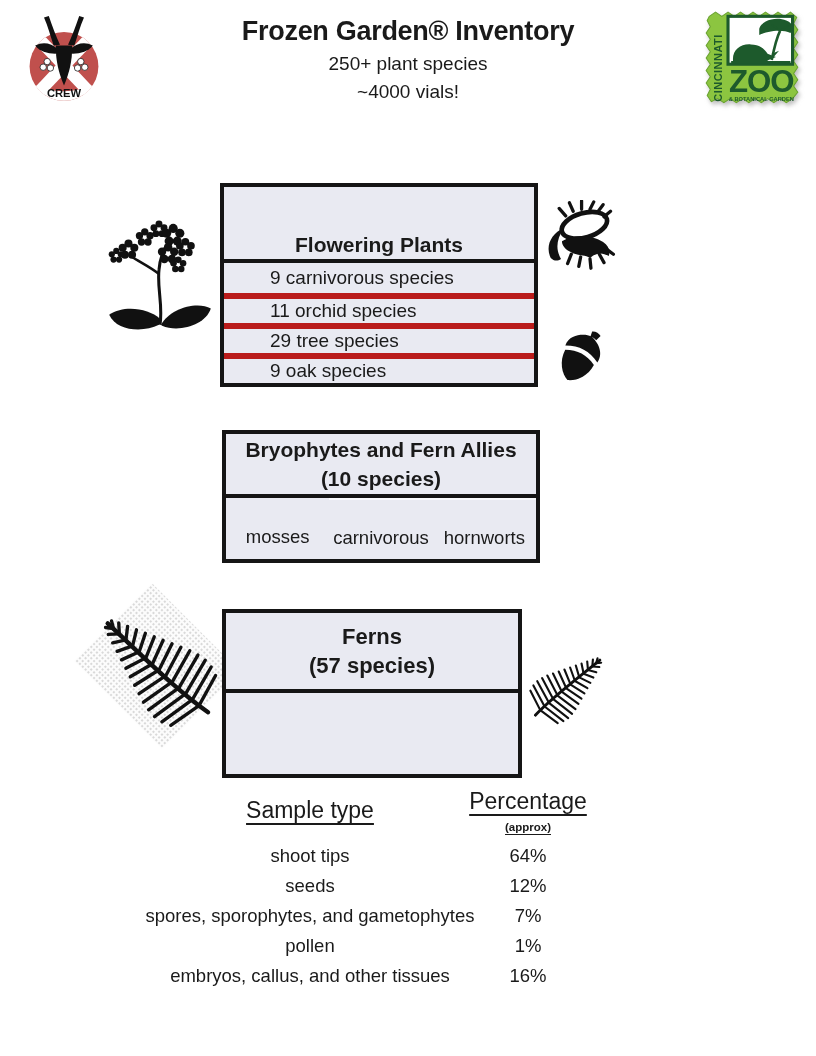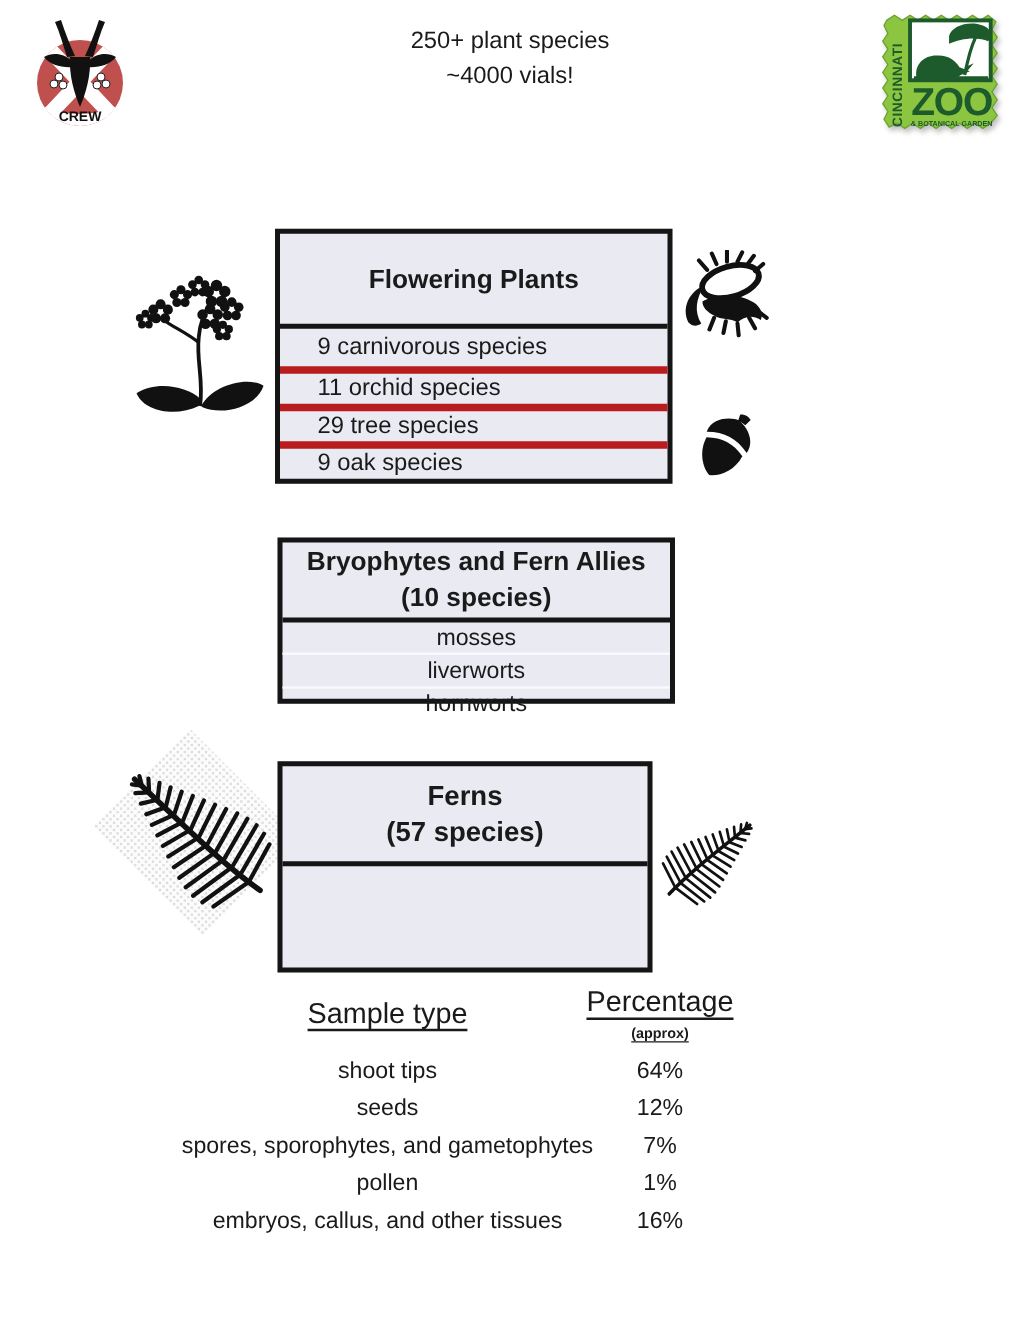--- a/index.html
+++ b/index.html
@@ -14,28 +14,28 @@
   .title{font-size:27px;font-weight:bold;letter-spacing:-0.3px;}
   .subtitle{font-size:19px;margin-top:6px;}
 
   
   .pbox{position:absolute;background:#e9eaf2;border:4px solid #151515;box-sizing:border-box;}
   .box1{left:220px;top:183px;width:318px;height:204px;}
   .box2{left:222px;top:430px;width:318px;height:133px;}
   .box3{left:222px;top:609px;width:300px;height:169px;}
   .pbox-hdr{display:flex;flex-direction:column;justify-content:center;text-align:center;
             font-weight:bold;font-size:21px;line-height:29px;border-bottom:4px solid #151515;}
-  .box1 .pbox-hdr{height:72px;}
+  .box1 .pbox-hdr{height:72px;justify-content:flex-end;}
   .box2 .pbox-hdr{height:60px;}
   .box3 .pbox-hdr{height:76px;font-size:22px;}
   .prow{box-sizing:border-box;display:flex;align-items:center;font-size:19px;}
-  .box1 .prow{height:30px;padding-left:30px;}
+  .box1 .prow{height:30px;padding-left:46px;}
   .box1 .prow.indent{}
   .box1 .prow + .prow{border-top:6px solid #b91c1c;}
-  .box2 .pbox-rows{display:flex;flex-direction:column;height:77px;}
+  .box2 .pbox-rows{display:flex;height:77px;}
   .box2 .prow{flex:1;justify-content:center;font-size:18.5px;}
   .box2 .prow + .prow{border-top:2px solid #f8f9fc;}
   .box3-body{height:83px;}
 
   
   .icon{position:absolute;}
   .orchid{left:104px;top:211px;width:112px;height:124px;}
   .flytrap{left:542px;top:200px;width:96px;height:86px;}
   .acorn{left:546px;top:325px;width:68px;height:63px;}
   .fern-bg{position:absolute;left:102px;top:604px;width:110px;height:124px;
@@ -100,20 +100,21 @@
         <circle cx="24" cy="65" r="4"></circle>
         <circle cx="33" cy="66" r="4"></circle>
       <circle cx="71" cy="58" r="4"></circle>
         <circle cx="76" cy="65" r="4"></circle>
         <circle cx="67" cy="66" r="4"></circle>
     </g>
     <text x="50" y="102" text-anchor="middle" font-size="14" font-weight="bold" fill="#111">CREW</text>
   </svg>
 
   <div class="title-wrap">
+    <div class="title">Frozen Garden® Inventory</div>
     <div class="subtitle">250+ plant species</div>
     <div class="subtitle">~4000 vials!</div>
   </div>
 
   <svg class="zoo-logo" viewBox="0 0 104 98">
     <path fill="#8cc540" stroke="#6aa331" stroke-width="1" d="M10 8 L16 4 L22 8 L28 4 L34 8 L40 4 L46 8 L52 4 L58 8 L64 4 L70 8 L76 4 L82 8 L88 4 L94 9 L91 15 L95 21 L91 27 L95 33 L91 39 L95 45 L91 51 L95 57 L91 63 L95 69 L91 75 L95 81 L90 87 L84 91 L78 87 L72 91 L66 87 L60 91 L54 87 L48 91 L42 87 L36 91 L30 87 L24 91 L18 87 L12 90 L8 84 L11 78 L7 72 L11 66 L7 60 L11 54 L7 48 L11 42 L7 36 L11 30 L7 24 L11 18 L8 12 Z"></path>
     <rect x="28" y="8" width="62" height="46" fill="#fff" stroke="#1d5a2c" stroke-width="3"></rect>
     <path d="M58 20 C60 12 74 8 84 12 C90 14 92 20 88 24 C80 20 66 22 58 26 Z" fill="#1d5a2c"></path>
     <path d="M70 50 C72 40 74 30 78 22" stroke="#1d5a2c" stroke-width="2.5" fill="none"></path>
     <path d="M78 22 L70 16 M78 22 L86 17" stroke="#1d5a2c" stroke-width="1.5" fill="none"></path>
@@ -168,21 +169,21 @@
     </div>
   </div>
 
   <div class="pbox box2">
     <div class="pbox-hdr">
       <div>Bryophytes and Fern Allies</div>
       <div>(10 species)</div>
     </div>
     <div class="pbox-rows">
       <div class="prow">mosses</div>
-      <div class="prow">liverworts</div>
+      <div class="prow">carnivorous</div>
       <div class="prow">hornworts</div>
     </div>
   </div>
 
   <div class="fern-bg"></div>
   <svg class="icon fern-l" viewBox="0 0 120 130">
     <use href="#fernShape"></use>
   </svg>
   <svg class="icon fern-r" viewBox="0 0 120 130">
     <use href="#fernShape"></use>

